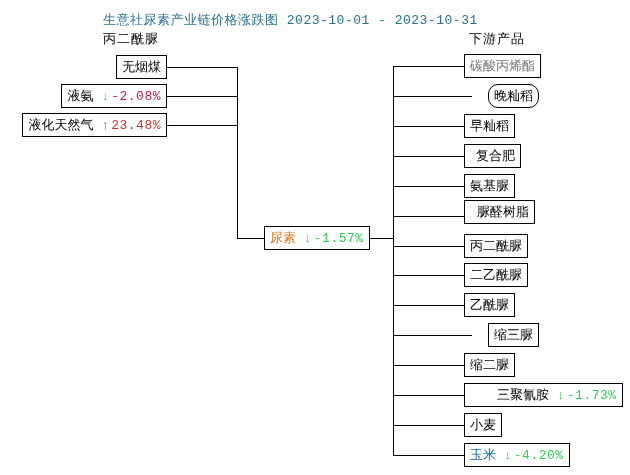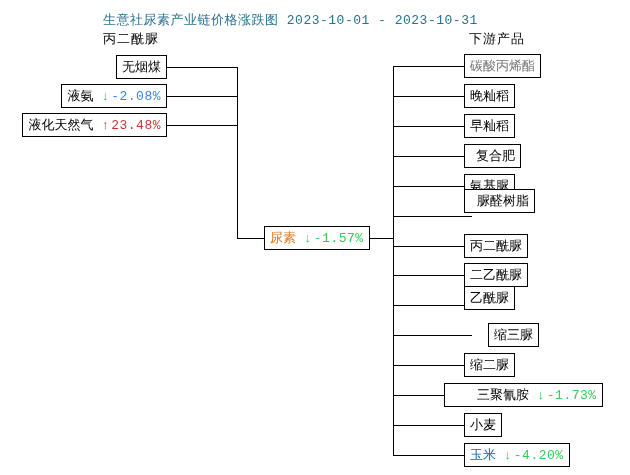--- a/index.html
+++ b/index.html
@@ -49,66 +49,66 @@
       <div class="line" style="left: 393px; top: 425px; width: 79px; height: 1px; background: rgb(0, 0, 0);"></div>
       <div class="line" style="left: 393px; top: 455px; width: 79px; height: 1px; background: rgb(0, 0, 0);"></div>
     </div>
   <div id="nodes">
       <div class="node" style="top: 55px; right: 463px;">
         <span style="color: rgb(0, 0, 0);">无烟煤</span>
       </div>
       <div class="node" style="top: 84px; right: 463px;">
         <span style="color: rgb(0, 0, 0);">液氨</span>
         <span class="arrow" style="color: rgb(51, 204, 85);">↓</span>
-        <span class="chg" style="color: #3b82f6;">-2.08%</span>
+        <span class="chg" style="color: #be185d;">-2.08%</span>
       </div>
       <div class="node" style="top: 113px; right: 463px;">
         <span style="color: rgb(0, 0, 0);">液化天然气</span>
         <span class="arrow" style="color: rgb(204, 51, 51);">↑</span>
         <span class="chg" style="color: rgb(204, 51, 51);">23.48%</span>
       </div>
       <div class="node" style="top: 226px; left: 264px;">
         <span style="color: rgb(224, 120, 32);">尿素</span>
         <span class="arrow" style="color: rgb(51, 204, 85);">↓</span>
         <span class="chg" style="color: rgb(51, 204, 85);">-1.57%</span>
       </div>
       <div class="node" style="top: 54px; left: 464px;">
         <span style="color: #737373;">碳酸丙烯酯</span>
       </div>
-      <div class="node" style="top: 84px; left: 464px;">
+      <div class="node" style="top: 84px; left: 488px; border-radius: 10px;">
         <span style="color: rgb(0, 0, 0);">晚籼稻</span>
       </div>
       <div class="node" style="top: 114px; left: 464px;">
         <span style="color: rgb(0, 0, 0);">早籼稻</span>
       </div>
       <div class="node" style="top: 144px; left: 464px;">
         <span style="color: rgb(0, 0, 0); margin-left: 6px;">复合肥</span>
       </div>
       <div class="node" style="top: 174px; left: 464px;">
         <span style="color: rgb(0, 0, 0);">氨基脲</span>
       </div>
-      <div class="node" style="top: 189px; left: 464px; padding-left: 12px;">
+      <div class="node" style="top: 200px; left: 464px; padding-left: 12px;">
         <span style="color: rgb(0, 0, 0);">脲醛树脂</span>
       </div>
       <div class="node" style="top: 234px; left: 464px;">
         <span style="color: rgb(0, 0, 0);">丙二酰脲</span>
       </div>
       <div class="node" style="top: 263px; left: 464px; text-align: center;">
         <span style="color: rgb(0, 0, 0);">二乙酰脲</span>
       </div>
-      <div class="node" style="top: 286px; left: 464px;">
+      <div class="node" style="top: 293px; left: 464px;">
         <span style="color: rgb(0, 0, 0);">乙酰脲</span>
       </div>
       <div class="node" style="top: 323px; left: 488px;">
         <span style="color: rgb(0, 0, 0);">缩三脲</span>
       </div>
       <div class="node" style="top: 353px; left: 464px;">
         <span style="color: rgb(0, 0, 0);">缩二脲</span>
       </div>
-      <div class="node" style="top: 383px; left: 444px; padding-left: 32px;">
+      <div class="node" style="top: 383px; left: 464px; padding-left: 32px;">
         <span style="color: rgb(0, 0, 0);">三聚氰胺</span>
         <span class="arrow" style="color: rgb(51, 204, 85);">↓</span>
         <span class="chg" style="color: rgb(51, 204, 85);">-1.73%</span>
       </div>
       <div class="node" style="top: 413px; left: 464px;">
         <span style="color: rgb(0, 0, 0);">小麦</span>
       </div>
       <div class="node" style="top: 443px; left: 464px;">
         <span style="color: #0369a1;">玉米</span>
         <span class="arrow" style="color: rgb(51, 204, 85);">↓</span>

